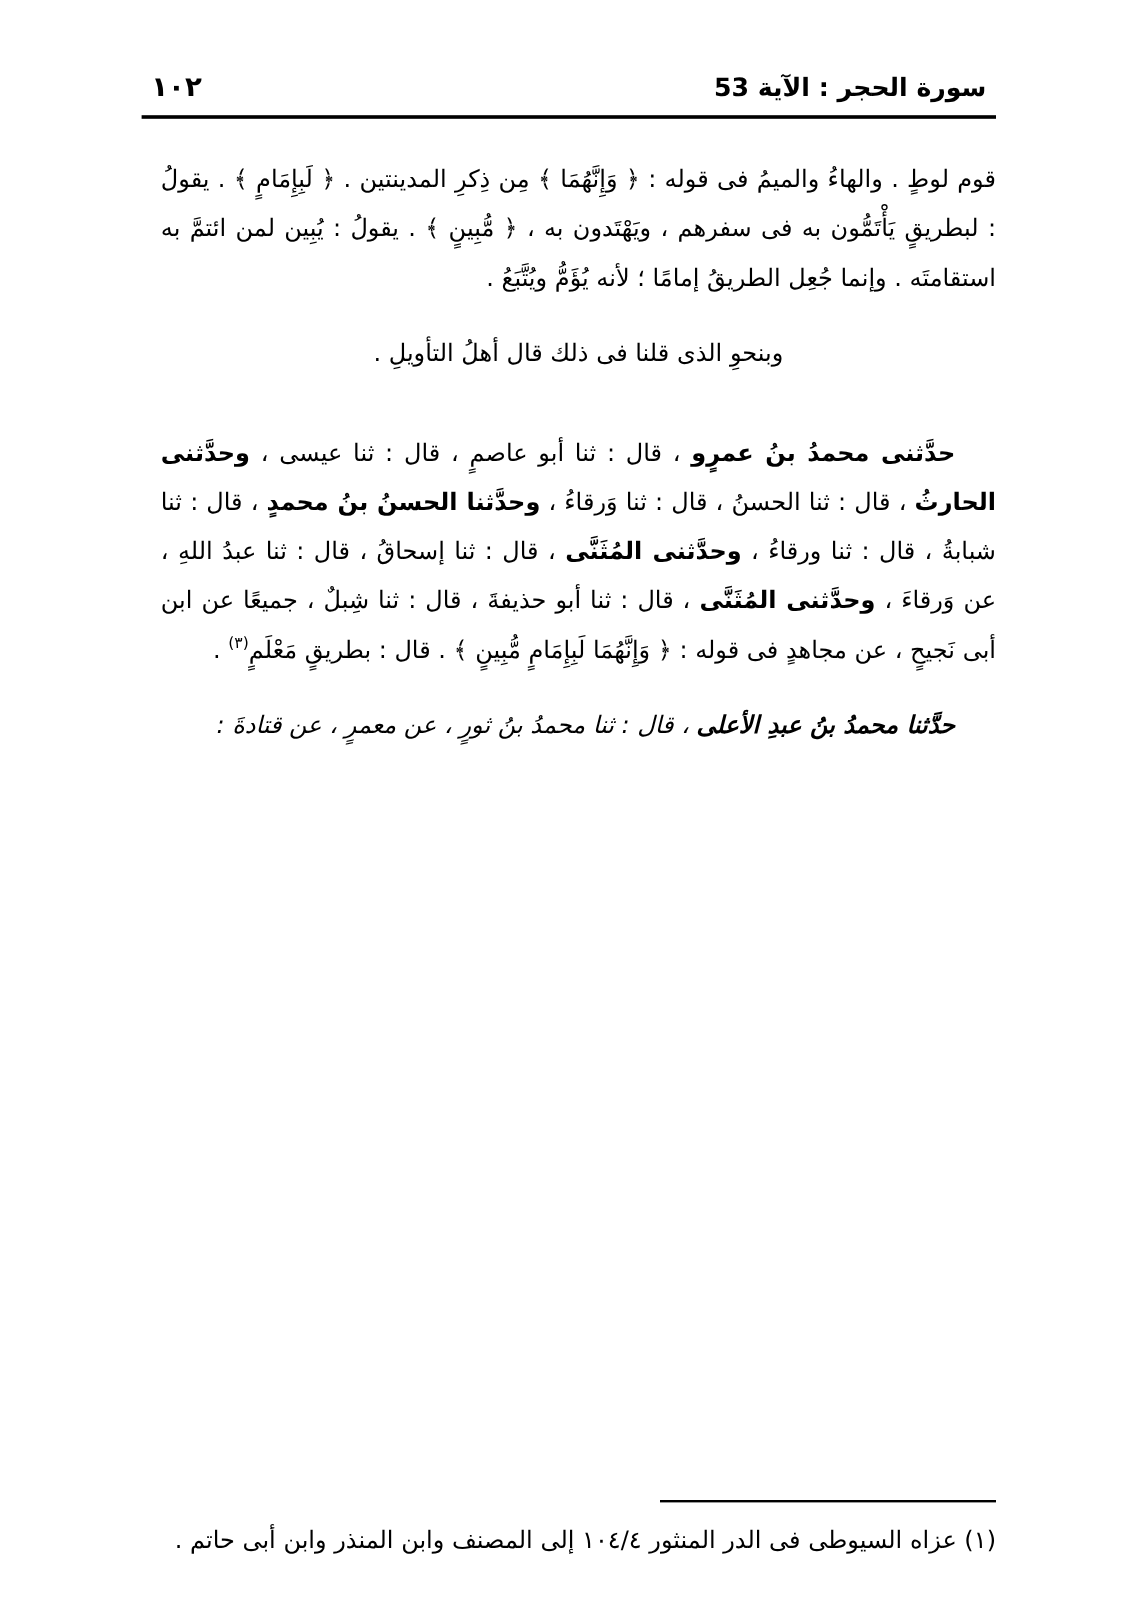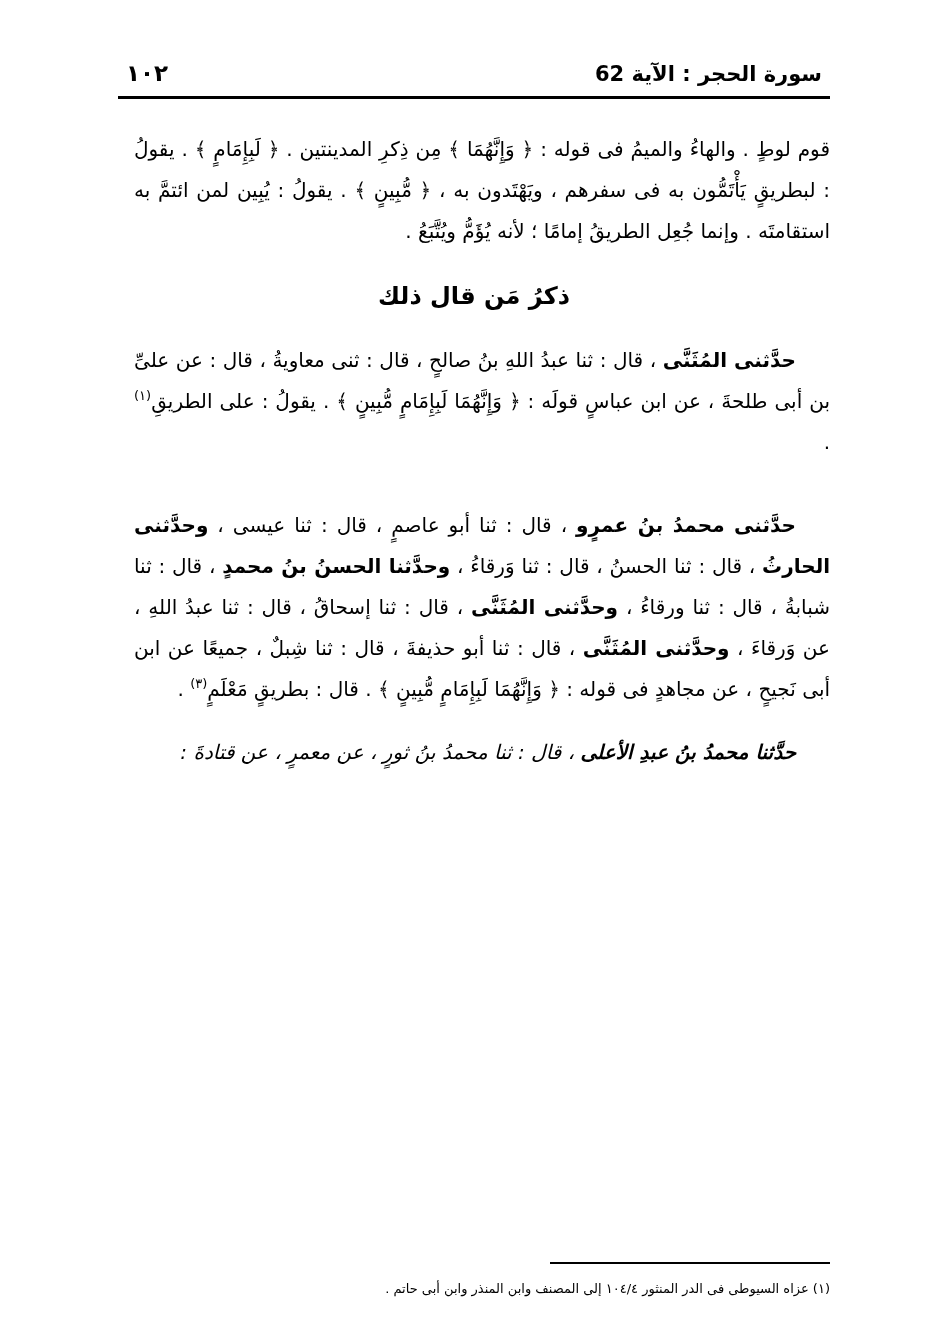--- a/index.html
+++ b/index.html
@@ -86,44 +86,43 @@
     left: 118px;
     bottom: 28px;
   }
   .fn-rule {
     width: 280px;
     margin: 0 0 14px auto;
     border: 0;
     border-top: 2px solid #000;
   }
   .fn {
-    font-size: 13px;
+    font-size: 20px;
     line-height: 1.75;
     text-align: justify;
     text-align-last: right;
     margin: 0 0 6px 0;
   }
 </style>
 </head>
 <body>
 
 <div class="page">
 
   <div class="header">
     <div class="page-number">١٠٢</div>
-    <div class="header-title">سورة الحجر : الآية 62</div>
+    <div class="header-title">سورة الحجر : الآية 53</div>
   </div>
   <hr class="header-rule">
 
   <p class="para"><span>قوم لوطٍ . والهاءُ والميمُ فى قوله : ﴿ وَإِنَّهُمَا ﴾ مِن ذِكرِ المدينتين . ﴿ لَبِإِمَامٍ ﴾ . يقولُ : لبطريقٍ يَأْتَمُّون به فى سفرهم ، ويَهْتَدون به ، ﴿ مُّبِينٍ ﴾ . يقولُ : يُبِين لمن ائتمَّ به استقامتَه . وإنما جُعِل الطريقُ إمامًا ؛ لأنه يُؤَمُّ ويُتَّبَعُ .</span></p>
 
+  <p class="para center-last"><span>وبنحوِ الذى قلنا فى ذلك قال أهلُ التأويلِ .</span></p>
 
-  <h2 class="section-title">ذكرُ مَن قال ذلك</h2>
 
-  <p class="para indent"><span class="bold">حدَّثنى المُثَنَّى</span><span> ، قال : ثنا عبدُ اللهِ بنُ صالحٍ ، قال : ثنى معاويةُ ، قال : عن علىِّ بن أبى طلحةَ ، عن ابن عباسٍ قولَه : ﴿ وَإِنَّهُمَا لَبِإِمَامٍ مُّبِينٍ ﴾ . يقولُ : على الطريقِ</span><span class="fn-ref">(١)</span><span> .</span></p>
 
 
   <div class="spacer"></div>
 
   <p class="para indent"><span class="bold">حدَّثنى محمدُ بنُ عمرٍو</span><span> ، قال : ثنا أبو عاصمٍ ، قال : ثنا عيسى ، </span><span class="bold">وحدَّثنى الحارثُ</span><span> ، قال : ثنا الحسنُ ، قال : ثنا وَرقاءُ ، </span><span class="bold">وحدَّثنا الحسنُ بنُ محمدٍ</span><span> ، قال : ثنا شبابةُ ، قال : ثنا ورقاءُ ، </span><span class="bold">وحدَّثنى المُثَنَّى</span><span> ، قال : ثنا إسحاقُ ، قال : ثنا عبدُ اللهِ ، عن وَرقاءَ ، </span><span class="bold">وحدَّثنى المُثَنَّى</span><span> ، قال : ثنا أبو حذيفةَ ، قال : ثنا شِبلٌ ، جميعًا عن ابن أبى نَجيحٍ ، عن مجاهدٍ فى قوله : ﴿ وَإِنَّهُمَا لَبِإِمَامٍ مُّبِينٍ ﴾ . قال : بطريقٍ مَعْلَمٍ</span><span class="fn-ref">(٣)</span><span> .</span></p>
 
   <p class="para indent tight"><span class="bold">حدَّثنا محمدُ بنُ عبدِ الأعلى</span><span> ، قال : ثنا محمدُ بنُ ثورٍ ، عن معمرٍ ، عن قتادةَ :</span></p>
 
   <div class="footnotes">
     <hr class="fn-rule">

